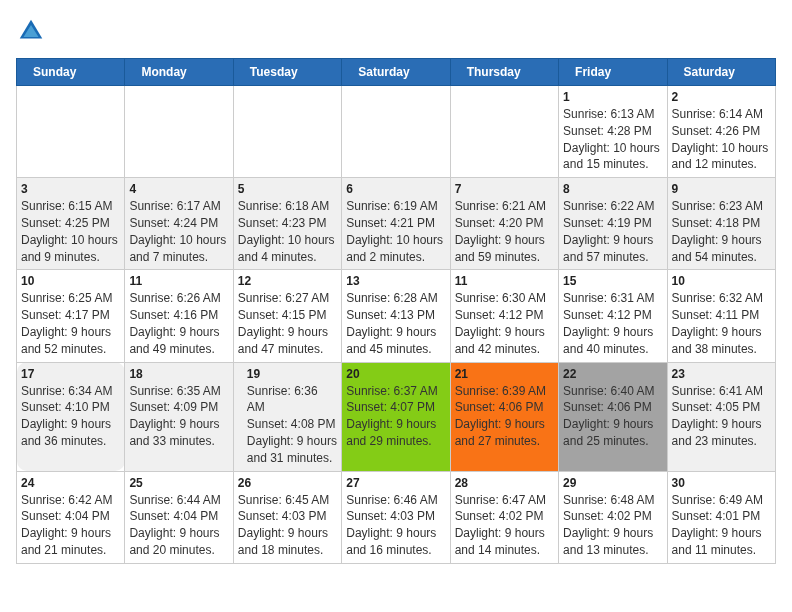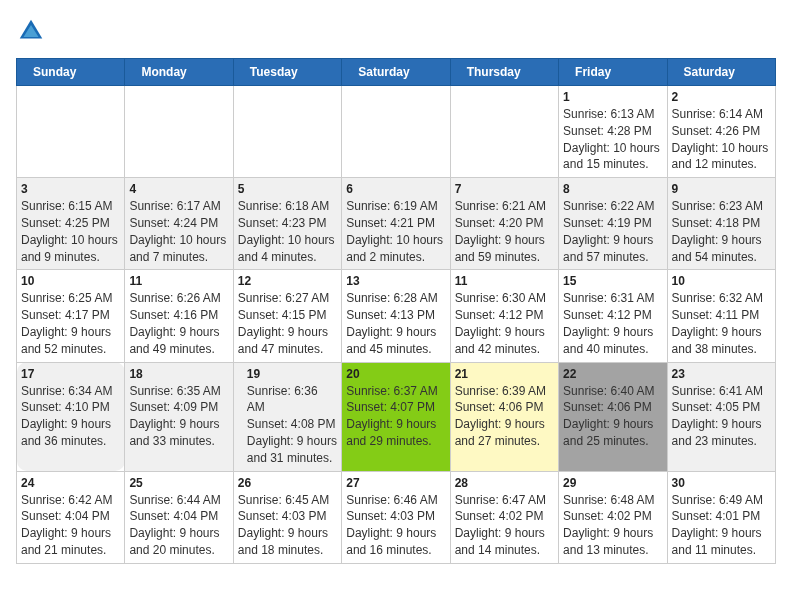--- a/index.html
+++ b/index.html
@@ -202,21 +202,21 @@
           <div class="day-info">Sunrise: 6:35 AM<br>Sunset: 4:09 PM<br>Daylight: 9 hours and 33 minutes.</div>
         </td>
         <td style="background-color: rgb(240, 240, 240); padding-left: 13px;">
           <div class="day-number">19</div>
           <div class="day-info">Sunrise: 6:36 AM<br>Sunset: 4:08 PM<br>Daylight: 9 hours and 31 minutes.</div>
         </td>
         <td style="background-color: #84cc16;">
           <div class="day-number">20</div>
           <div class="day-info">Sunrise: 6:37 AM<br>Sunset: 4:07 PM<br>Daylight: 9 hours and 29 minutes.</div>
         </td>
-        <td style="background-color: #fef9c3; margin-left: 48px;">
+        <td style="background-color: #f97316; margin-left: 48px;">
           <div class="day-number">21</div>
           <div class="day-info">Sunrise: 6:39 AM<br>Sunset: 4:06 PM<br>Daylight: 9 hours and 27 minutes.</div>
         </td>
         <td style="background-color: #a3a3a3;">
           <div class="day-number">22</div>
           <div class="day-info">Sunrise: 6:40 AM<br>Sunset: 4:06 PM<br>Daylight: 9 hours and 25 minutes.</div>
         </td>
         <td style="background-color: rgb(240, 240, 240);">
           <div class="day-number">23</div>
           <div class="day-info">Sunrise: 6:41 AM<br>Sunset: 4:05 PM<br>Daylight: 9 hours and 23 minutes.</div>

